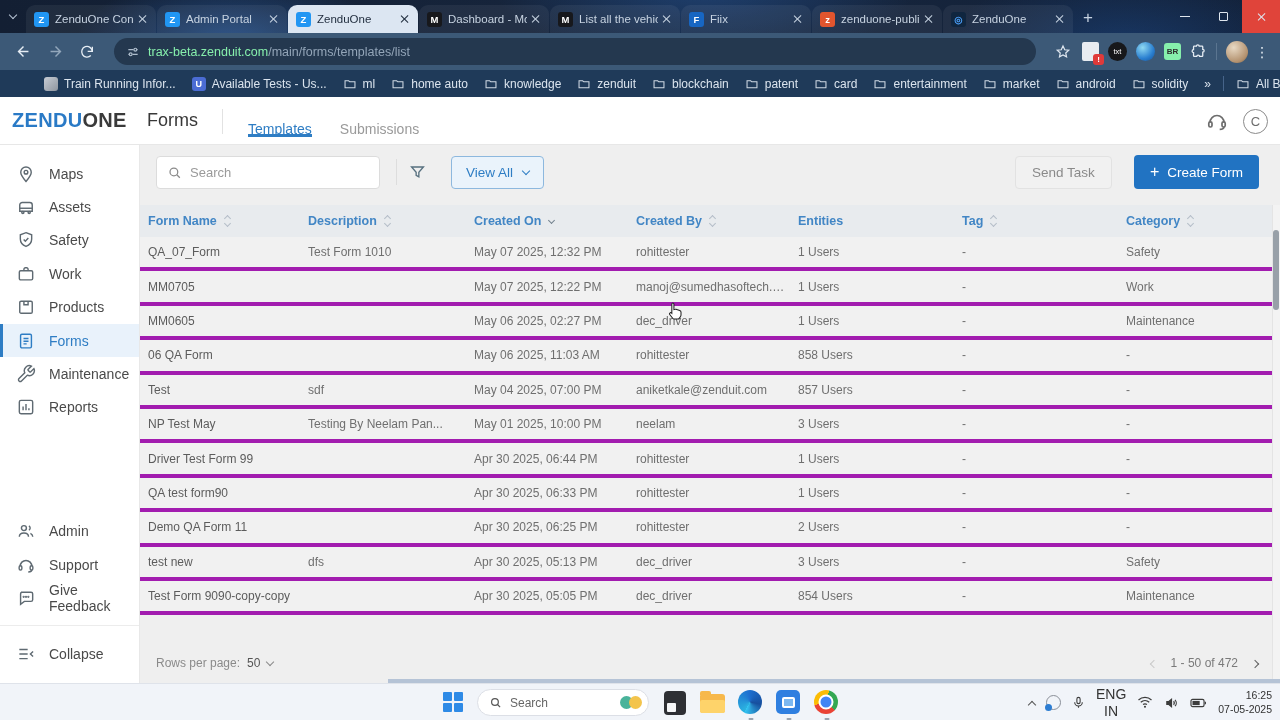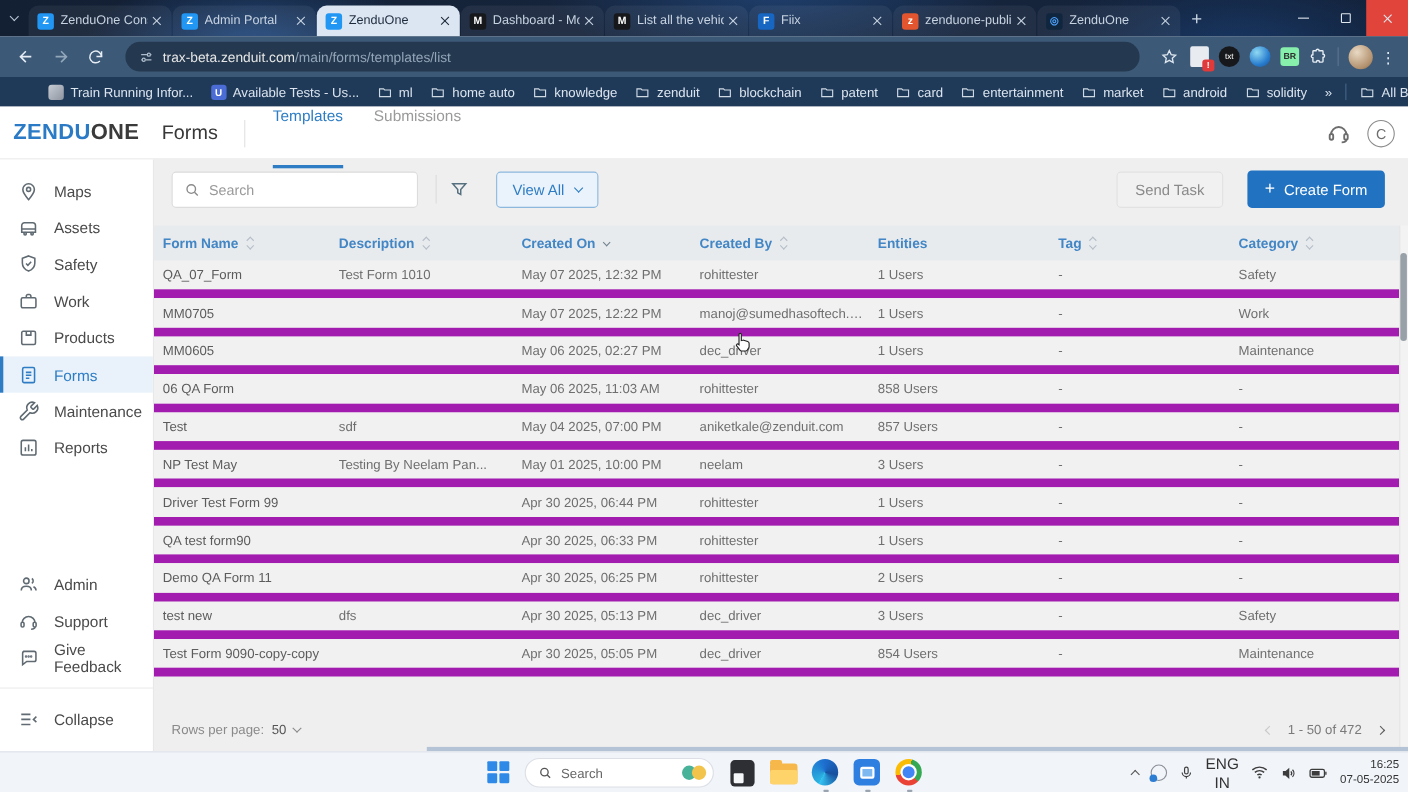--- a/index.html
+++ b/index.html
@@ -32,21 +32,21 @@
   .win-btn .bar { width:10px; height:1.4px; background:#dfe6ee; }
   .win-btn .box { width:9px; height:9px; border:1.2px solid #dfe6ee; border-radius:1px; }
   .win-btn.close { background:#e0443a; }
 
   #toolbar { position:absolute; left:0; top:33px; width:1280px; height:37px; background:#3c5977;
     display:flex; align-items:center; padding:0 10px; gap:6px; }
   .nav-ic { width:26px; height:26px; display:flex; align-items:center; justify-content:center; color:#e6edf4; font-size:15px; }
   .nav-ic.dim { color:#93a7bb; }
   .url-pill { flex:1; height:27px; margin:0 8px; background:#24384f; border-radius:14px; display:flex; align-items:center;
     padding:0 12px; gap:8px; font-size:12.5px; }
-  .url-domain { color:#e5e5e5; } .url-path { color:#93a5b8; }
+  .url-domain { color:#86efac; } .url-path { color:#93a5b8; }
   .ext-cluster { display:flex; align-items:center; gap:9px; }
   .ext-doc { position:relative; width:17px; height:19px; background:#e8ecf1; border-radius:2px; }
   .ext-doc::after { content:"!"; position:absolute; right:-5px; bottom:-4px; width:11px; height:11px; background:#e03a3a;
     color:#fff; border-radius:3px; font-size:8px; font-weight:bold; display:flex; align-items:center; justify-content:center; }
   .ext-txt { width:19px; height:19px; border-radius:50%; background:#17181b; color:#fff; font-size:7.5px; display:flex; align-items:center; justify-content:center; }
   .ext-wave { width:19px; height:19px; border-radius:50%; background:radial-gradient(circle at 35% 30%, #8fd9f2, #2a7fd0 60%, #174f92); }
   .ext-br { width:17px; height:17px; border-radius:3px; background:#86efac; color:#2c2c2c; font-size:8px; font-weight:bold; display:flex; align-items:center; justify-content:center; }
   .tb-sep { width:1px; height:17px; background:#5b7590; margin:0 3px; }
   .avatar-sm { width:22px; height:22px; border-radius:50%; background:radial-gradient(circle at 35% 30%, #e8d9c4, #b2906d 70%, #6e5a43); }
   .menu-dots { color:#e6edf4; font-size:14px; letter-spacing:0; width:16px; text-align:center; }
@@ -60,21 +60,21 @@
   .bm-sep { width:1px; height:15px; background:#46648a; }
 
   
   #app { position:absolute; left:0; top:97px; width:1280px; height:586px; background:#efefef; }
   #app-header { position:absolute; left:0; top:0; width:1280px; height:48px; background:#fff; border-bottom:1px solid #e7e7e7; }
   .logo { position:absolute; left:12px; top:12px; font-size:20px; font-weight:bold; letter-spacing:.3px; }
   .logo .p1 { color:#2a7ac6; } .logo .p2 { color:#3a3a3a; }
   .page-title { position:absolute; left:147px; top:13px; font-size:18px; color:#383838; }
   .hdr-div { position:absolute; left:222px; top:12px; width:1px; height:25px; background:#e2e2e2; }
   .htabs { position:absolute; left:248px; top:0; height:48px; display:flex; gap:28px; }
-  .htab { position:relative; height:56px; display:flex; align-items:flex-start; font-size:14px; color:#9a9a9a; }
+  .htab { position:relative; height:40px; display:flex; align-items:flex-end; font-size:14px; color:#9a9a9a; }
   .htab.active { color:#2e7dc4; }
   .htab.active::after { content:""; position:absolute; left:0; bottom:0; width:100%; height:3px; background:#2e7dc4; }
   .hdr-icons { position:absolute; right:12px; top:0; height:48px; display:flex; align-items:center; gap:14px; }
   .hicon { width:24px; height:24px; color:#6d6d6d; }
   .avatar-c { width:25px; height:25px; border-radius:50%; border:1.6px solid #8b8b8b; color:#6d6d6d; font-size:13px;
     display:flex; align-items:center; justify-content:center; }
 
   #sidebar { position:absolute; left:0; top:48px; width:140px; height:538px; background:#fff; border-right:1px solid #e8e8e8;
     display:flex; flex-direction:column; padding-top:12px; }
   .side-item { height:33.4px; display:flex; align-items:center; gap:13px; padding-left:13px; font-size:14px; color:#4a4a4a;
@@ -105,21 +105,21 @@
 
   .grid7 { display:grid; grid-template-columns:160px 166px 162px 162px 164px 164px 1fr; padding-left:8px; }
   .thead { position:absolute; left:0; top:60px; width:1132px; height:32px; background:#e8ebee; align-items:center;
     color:#4286c5; font-size:12.5px; font-weight:bold; }
   .th { display:flex; align-items:center; }
   .sort-flag { display:inline-flex; flex-direction:column; gap:2px; margin-left:8px; }
   .sort-flag i { display:block; width:5px; height:5px; border:solid #b4bec8; border-width:0 1.5px 1.5px 0; transform:rotate(-135deg); }
   .sort-flag i.d { transform:rotate(45deg); margin-top:-2px; }
   .sort-flag i.dk { border-color:#73828f; }
   .rows { position:absolute; left:0; top:92px; width:1132px; }
-  .trow { height:34.4px; background:#f1f1f1; border-bottom:8px solid #a21caf; align-items:center; color:#6f6f6f; font-size:12px; }
+  .trow { height:34.4px; background:#f1f1f1; border-bottom:4px solid #a21caf; align-items:center; color:#6f6f6f; font-size:12px; }
   .trow .td { white-space:nowrap; overflow:hidden; text-overflow:ellipsis; padding-right:10px; }
   .td.name { color:#5c5c5c; }
   .tfooter { position:absolute; left:0; top:502px; width:1132px; height:32px; display:flex; align-items:center;
     font-size:12px; color:#8a8a8a; }
   .rpp { margin-left:16px; display:flex; align-items:center; gap:7px; }
   .rpp .val { color:#555; }
   .pager { margin-left:auto; margin-right:14px; display:flex; align-items:center; gap:14px; }
   .pg-prev { color:#c9c9c9; } .pg-next { color:#5f5f5f; }
   .range { color:#7a7a7a; }
 

